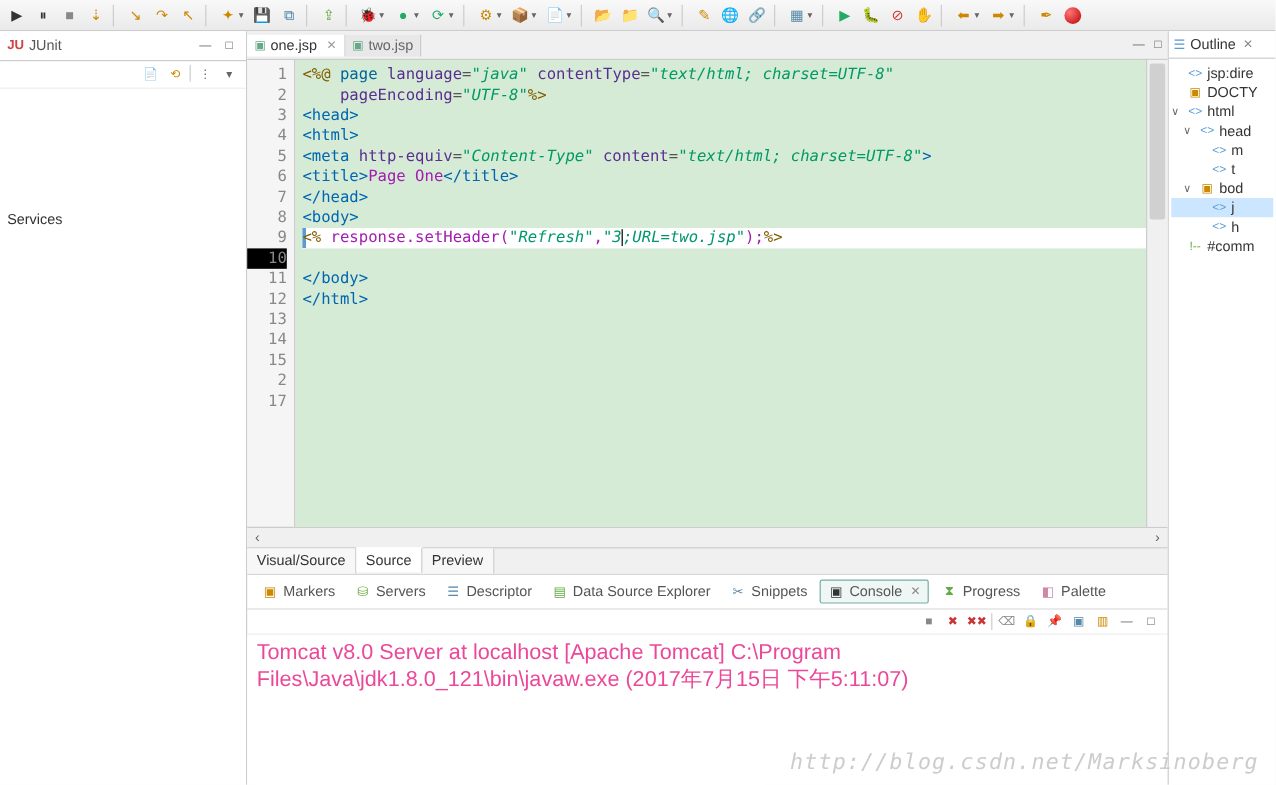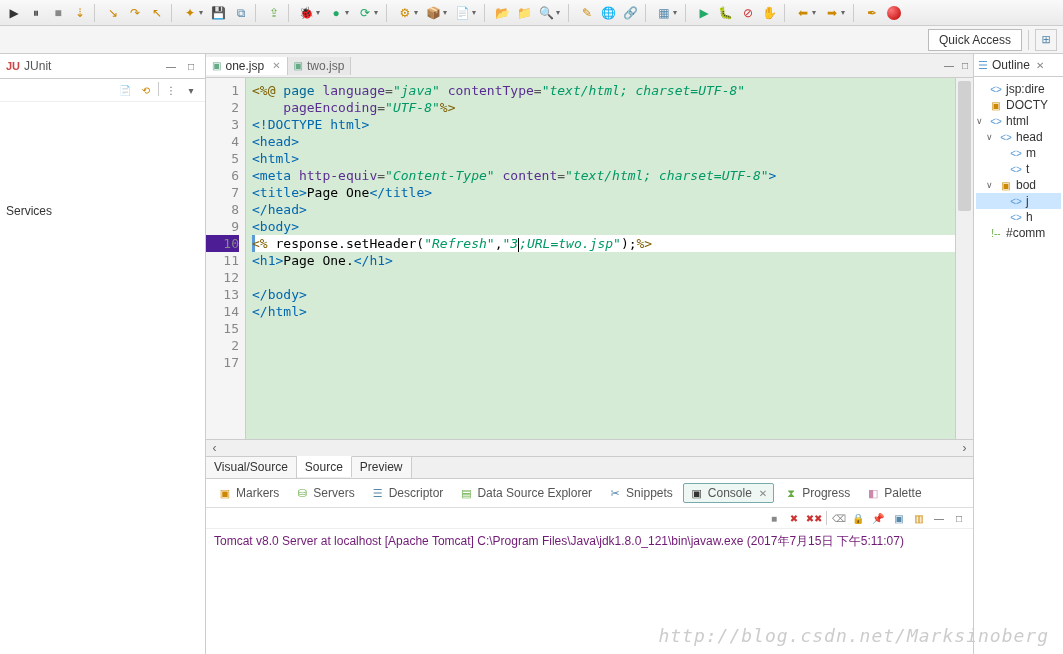--- a/index.html
+++ b/index.html
@@ -47,40 +47,40 @@
   .code .line.current { background:#fff; box-shadow: inset 3px 0 0 #5a9bd4; }
   .code .cursor { display:inline-block; width:0; height:14px; border-left:1px solid #000; vertical-align:middle; }
   .ruler-right { width:18px; background:#f0f0f0; border-left:1px solid #ccc; position:relative; }
   .ruler-right .sb-thumb { position:absolute; left:2px; right:2px; top:3px; height:130px; background:#d0d0d0; border-radius:2px; }
 
   .dir { color:#7f5f00; }
   .tag { color:#0066b0; }
   .attr { color:#5a2d91; }
   .str { color:#009966; font-style:italic; }
   .key { color:#006699; font-weight:normal; }
-  .txt { color:#000000; }
+  .txt { color:#a21caf; }
   .punc { color:#555; }
 
   .hscroll { height:17px; background:#f0f0f0; border-top:1px solid #ccc; display:flex; }
   .hscroll .track { flex:1; position:relative; }
   .hscroll .arrow { width:17px; display:flex; align-items:center; justify-content:center; color:#666; }
 
   .editor-bottom-tabs { display:flex; background:#f0f0f0; border-top:1px solid #ccc; height:22px; }
   .btab { padding:3px 8px; border-right:1px solid #ccc; font-size:12px; background:#f7f7f7; }
   .btab.active { background:#fff; border-top:1px solid #fff; position:relative; top:-1px; }
 
   
   .bottom-area { height:175px; display:flex; flex-direction:column; }
   .views-bar { display:flex; align-items:center; padding:4px 6px; border-bottom:1px solid #ddd; gap:4px; }
   .viewbtn { display:flex; align-items:center; gap:4px; padding:2px 6px; color:#555; font-size:12px; cursor:pointer; }
   .viewbtn.active { border:1px solid #7aa; background:#eef7f3; border-radius:2px; }
   .viewbtn .vicon { width:14px; height:14px; display:flex; align-items:center; justify-content:center; font-size:11px; }
   .views-bar .spacer { flex:1; }
   .console-tools { display:flex; align-items:center; gap:4px; padding:2px 6px; border-bottom:1px solid #eee; justify-content:flex-end; }
-  .console-content { flex:1; padding:4px 8px; font-size:12px; color:#701a75; background:#fff; }
+  .console-content { flex:1; padding:4px 8px; font-size:18px; color:#ec4899; background:#fff; }
 
   
   .right-panel { width:90px; border-left:1px solid #ccc; background:#fff; display:flex; flex-direction:column; }
   .outline-head { display:flex; align-items:center; padding:4px 4px; border-bottom:1px solid #ccc; gap:4px; }
   .outline-head .icon { color:#5a9bd4; font-size:11px; }
   .outline-body { flex:1; padding:4px 2px; font-size:12px; overflow:hidden; }
   .tree-item { display:flex; align-items:center; gap:3px; padding:1px 0; white-space:nowrap; }
   .tree-item .tw { width:10px; color:#666; font-size:9px; }
   .tree-item .ic { width:14px; text-align:center; font-size:10px; }
   .tree-item.sel { background:#cce6ff; }
@@ -148,25 +148,20 @@
     <div class="dropdown-arrow">▾</div>
     <div class="tool-btn" style="color:#c80">➡</div>
     <div class="dropdown-arrow">▾</div>
     <div class="tool-sep"></div>
     <div class="tool-btn" style="color:#c80">✒</div>
     <div class="tool-btn">
         <div class="red-ball"></div>
       </div>
   </div>
 
-  <div class="quick-bar">
-    <div class="quick-access">Quick Access</div>
-    <div style="width:1px;height:20px;background:#ccc"></div>
-    <div class="persp-icon">⊞</div>
-  </div>
 
   <div class="main">
 
     <div class="left-panel">
       <div class="view-tab">
         <span class="icon">JU</span>
         <span class="title">JUnit</span>
         <div class="controls">
           <div class="mini-btn">—</div>
           <div class="mini-btn">□</div>
@@ -205,41 +200,39 @@
           <div class="gutter">
             <div class="ln">1</div>
             <div class="ln">2</div>
             <div class="ln">3</div>
             <div class="ln">4</div>
             <div class="ln">5</div>
             <div class="ln">6</div>
             <div class="ln">7</div>
             <div class="ln">8</div>
             <div class="ln">9</div>
-            <div class="ln" style="background:#4c1d95">10</div>
+            <div class="ln" style="background:#000000">10</div>
             <div class="ln">11</div>
             <div class="ln">12</div>
             <div class="ln">13</div>
             <div class="ln">14</div>
             <div class="ln">15</div>
             <div class="ln">2</div>
             <div class="ln">17</div>
           </div>
           <div class="code">
             <div class="line"><span class="dir">&lt;%@</span><span class="key"> page </span><span class="attr">language</span><span class="punc">=</span><span class="str">"java"</span><span class="attr"> contentType</span><span class="punc">=</span><span class="str">"text/html; charset=UTF-8"</span></div>
             <div class="line"><span class="attr">    pageEncoding</span><span class="punc">=</span><span class="str">"UTF-8"</span><span class="dir">%&gt;</span></div>
-            <div class="line"><span class="tag">&lt;!DOCTYPE html&gt;</span></div>
             <div class="line"><span class="tag">&lt;head&gt;</span></div>
             <div class="line"><span class="tag">&lt;html&gt;</span></div>
             <div class="line"><span class="tag">&lt;meta </span><span class="attr">http-equiv</span><span class="punc">=</span><span class="str">"Content-Type"</span><span class="attr"> content</span><span class="punc">=</span><span class="str">"text/html; charset=UTF-8"</span><span class="tag">&gt;</span></div>
             <div class="line"><span class="tag">&lt;title&gt;</span><span class="txt">Page One</span><span class="tag">&lt;/title&gt;</span></div>
             <div class="line"><span class="tag">&lt;/head&gt;</span></div>
             <div class="line"><span class="tag">&lt;body&gt;</span></div>
             <div class="line current"><span class="dir">&lt;% </span><span class="txt">response.setHeader(</span><span class="str">"Refresh"</span><span class="txt">,</span><span class="str">"3</span><span class="cursor"></span><span class="str">;URL=two.jsp"</span><span class="txt">);</span><span class="dir">%&gt;</span></div>
-            <div class="line"><span class="tag">&lt;h1&gt;</span><span class="txt">Page One.</span><span class="tag">&lt;/h1&gt;</span></div>
             <div class="line"><span></span></div>
             <div class="line"><span class="tag">&lt;/body&gt;</span></div>
             <div class="line"><span class="tag">&lt;/html&gt;</span></div>
             <div class="line"></div>
             <div class="line"></div>
             <div class="line"></div>
           </div>
           <div class="ruler-right">
               <div class="sb-thumb"></div>
             </div>

